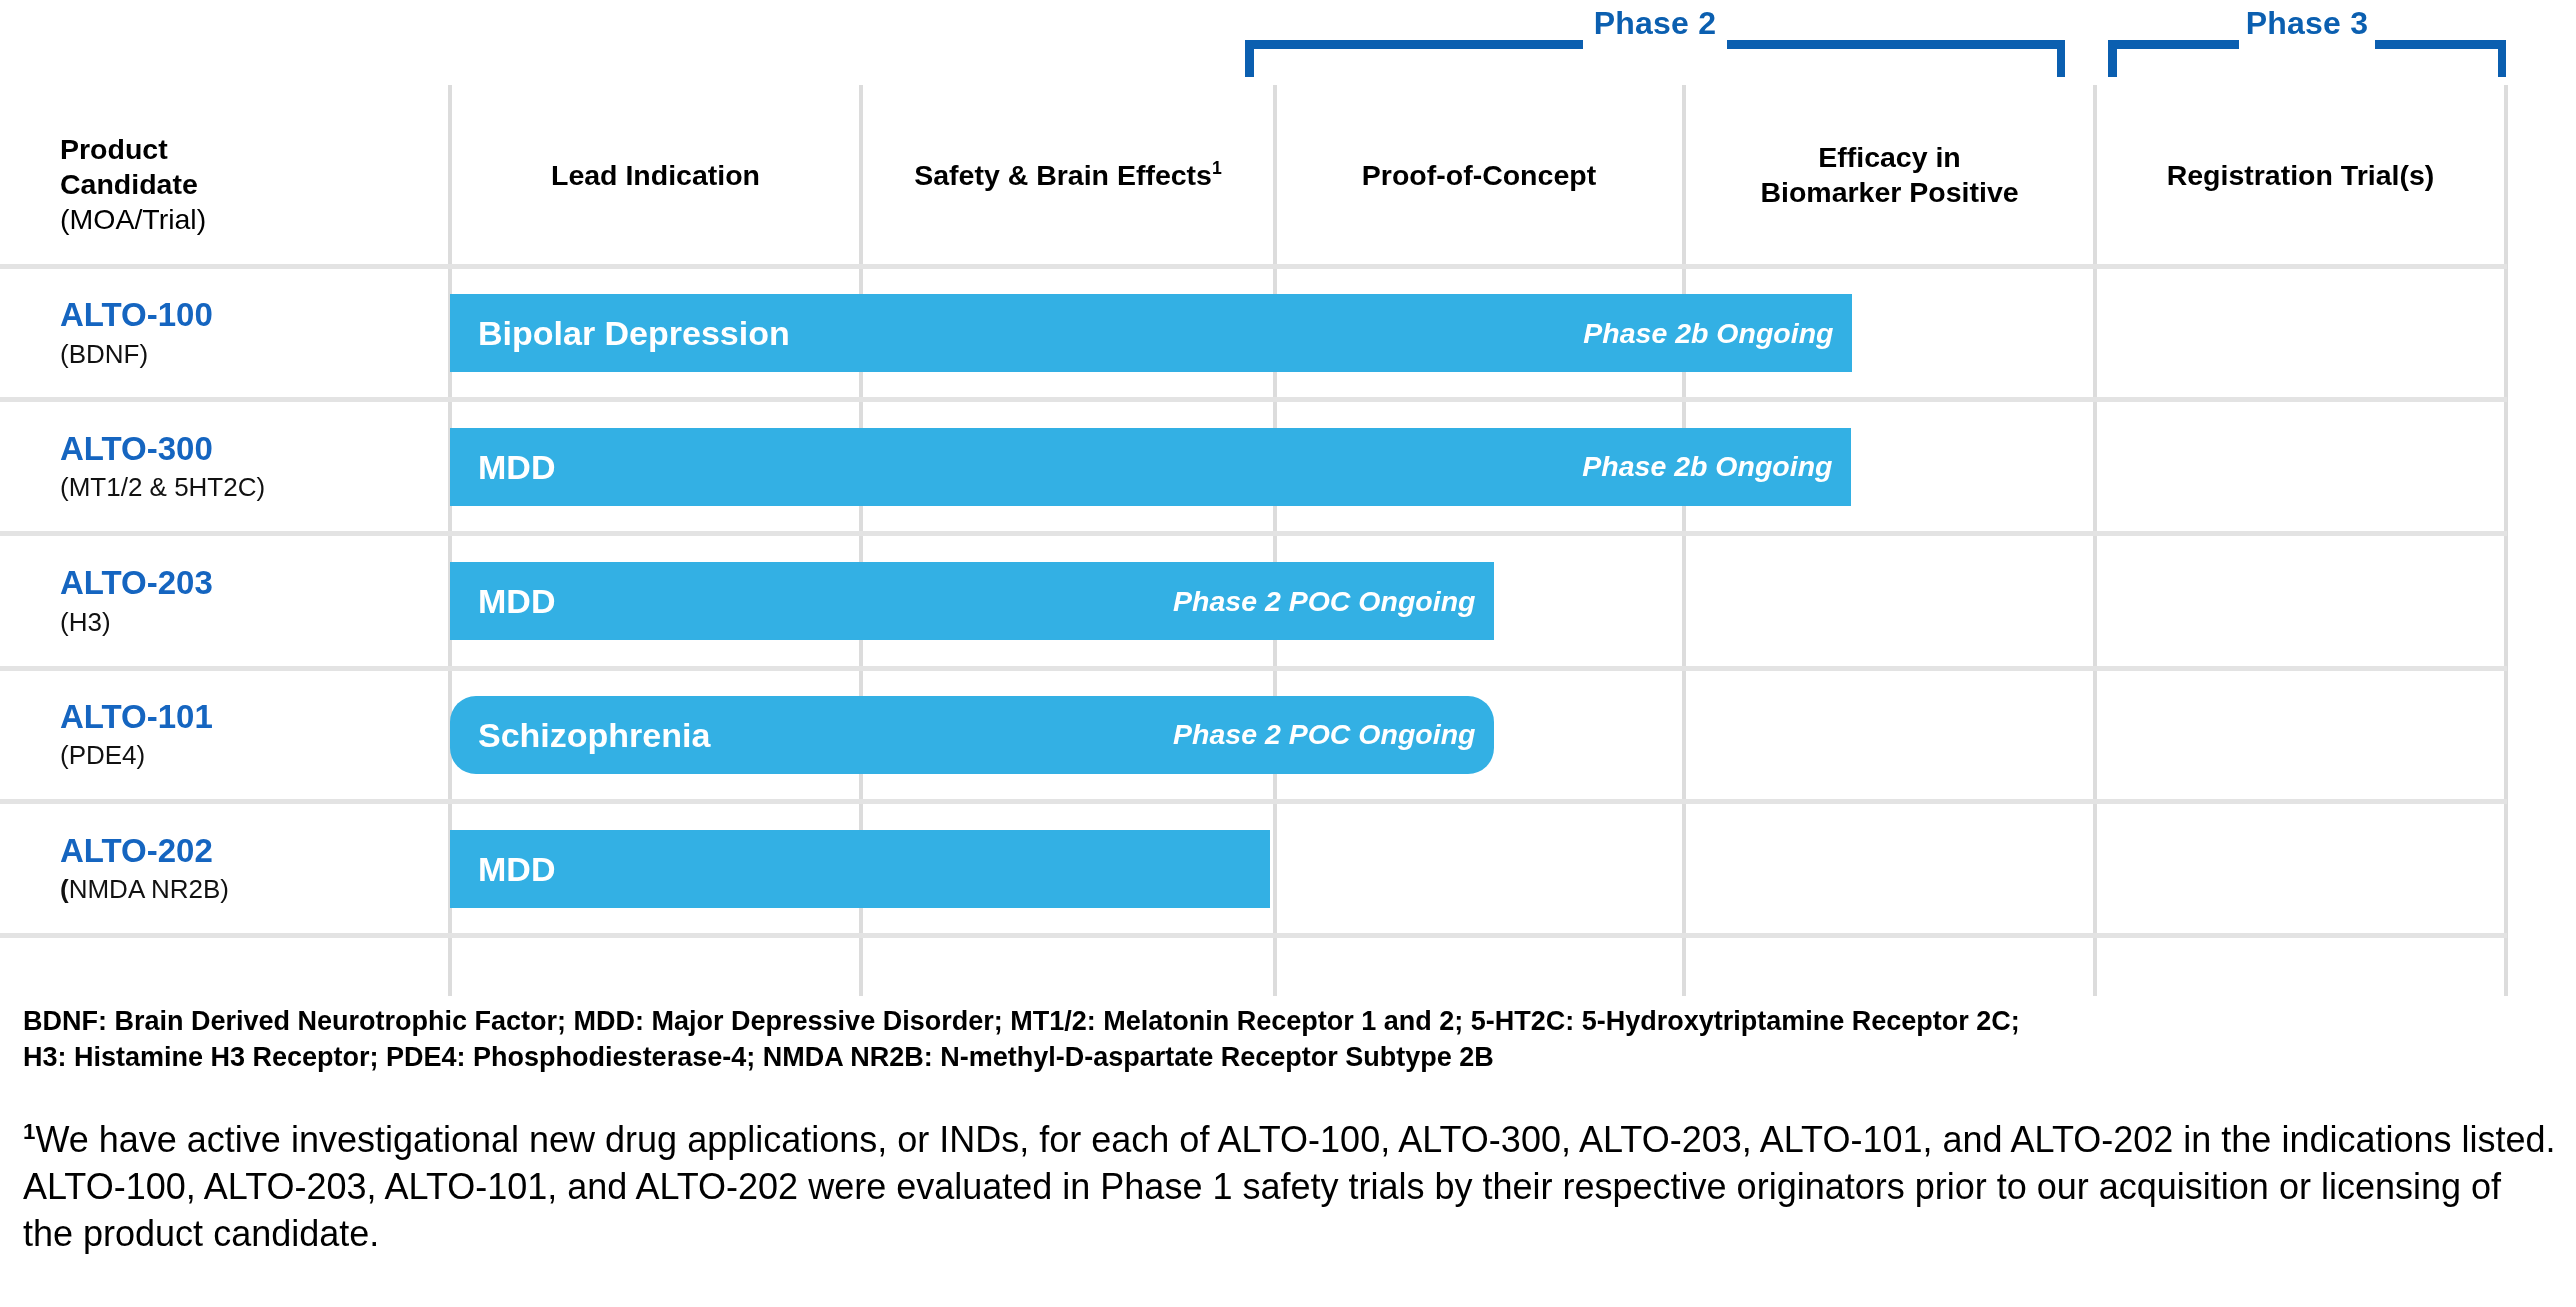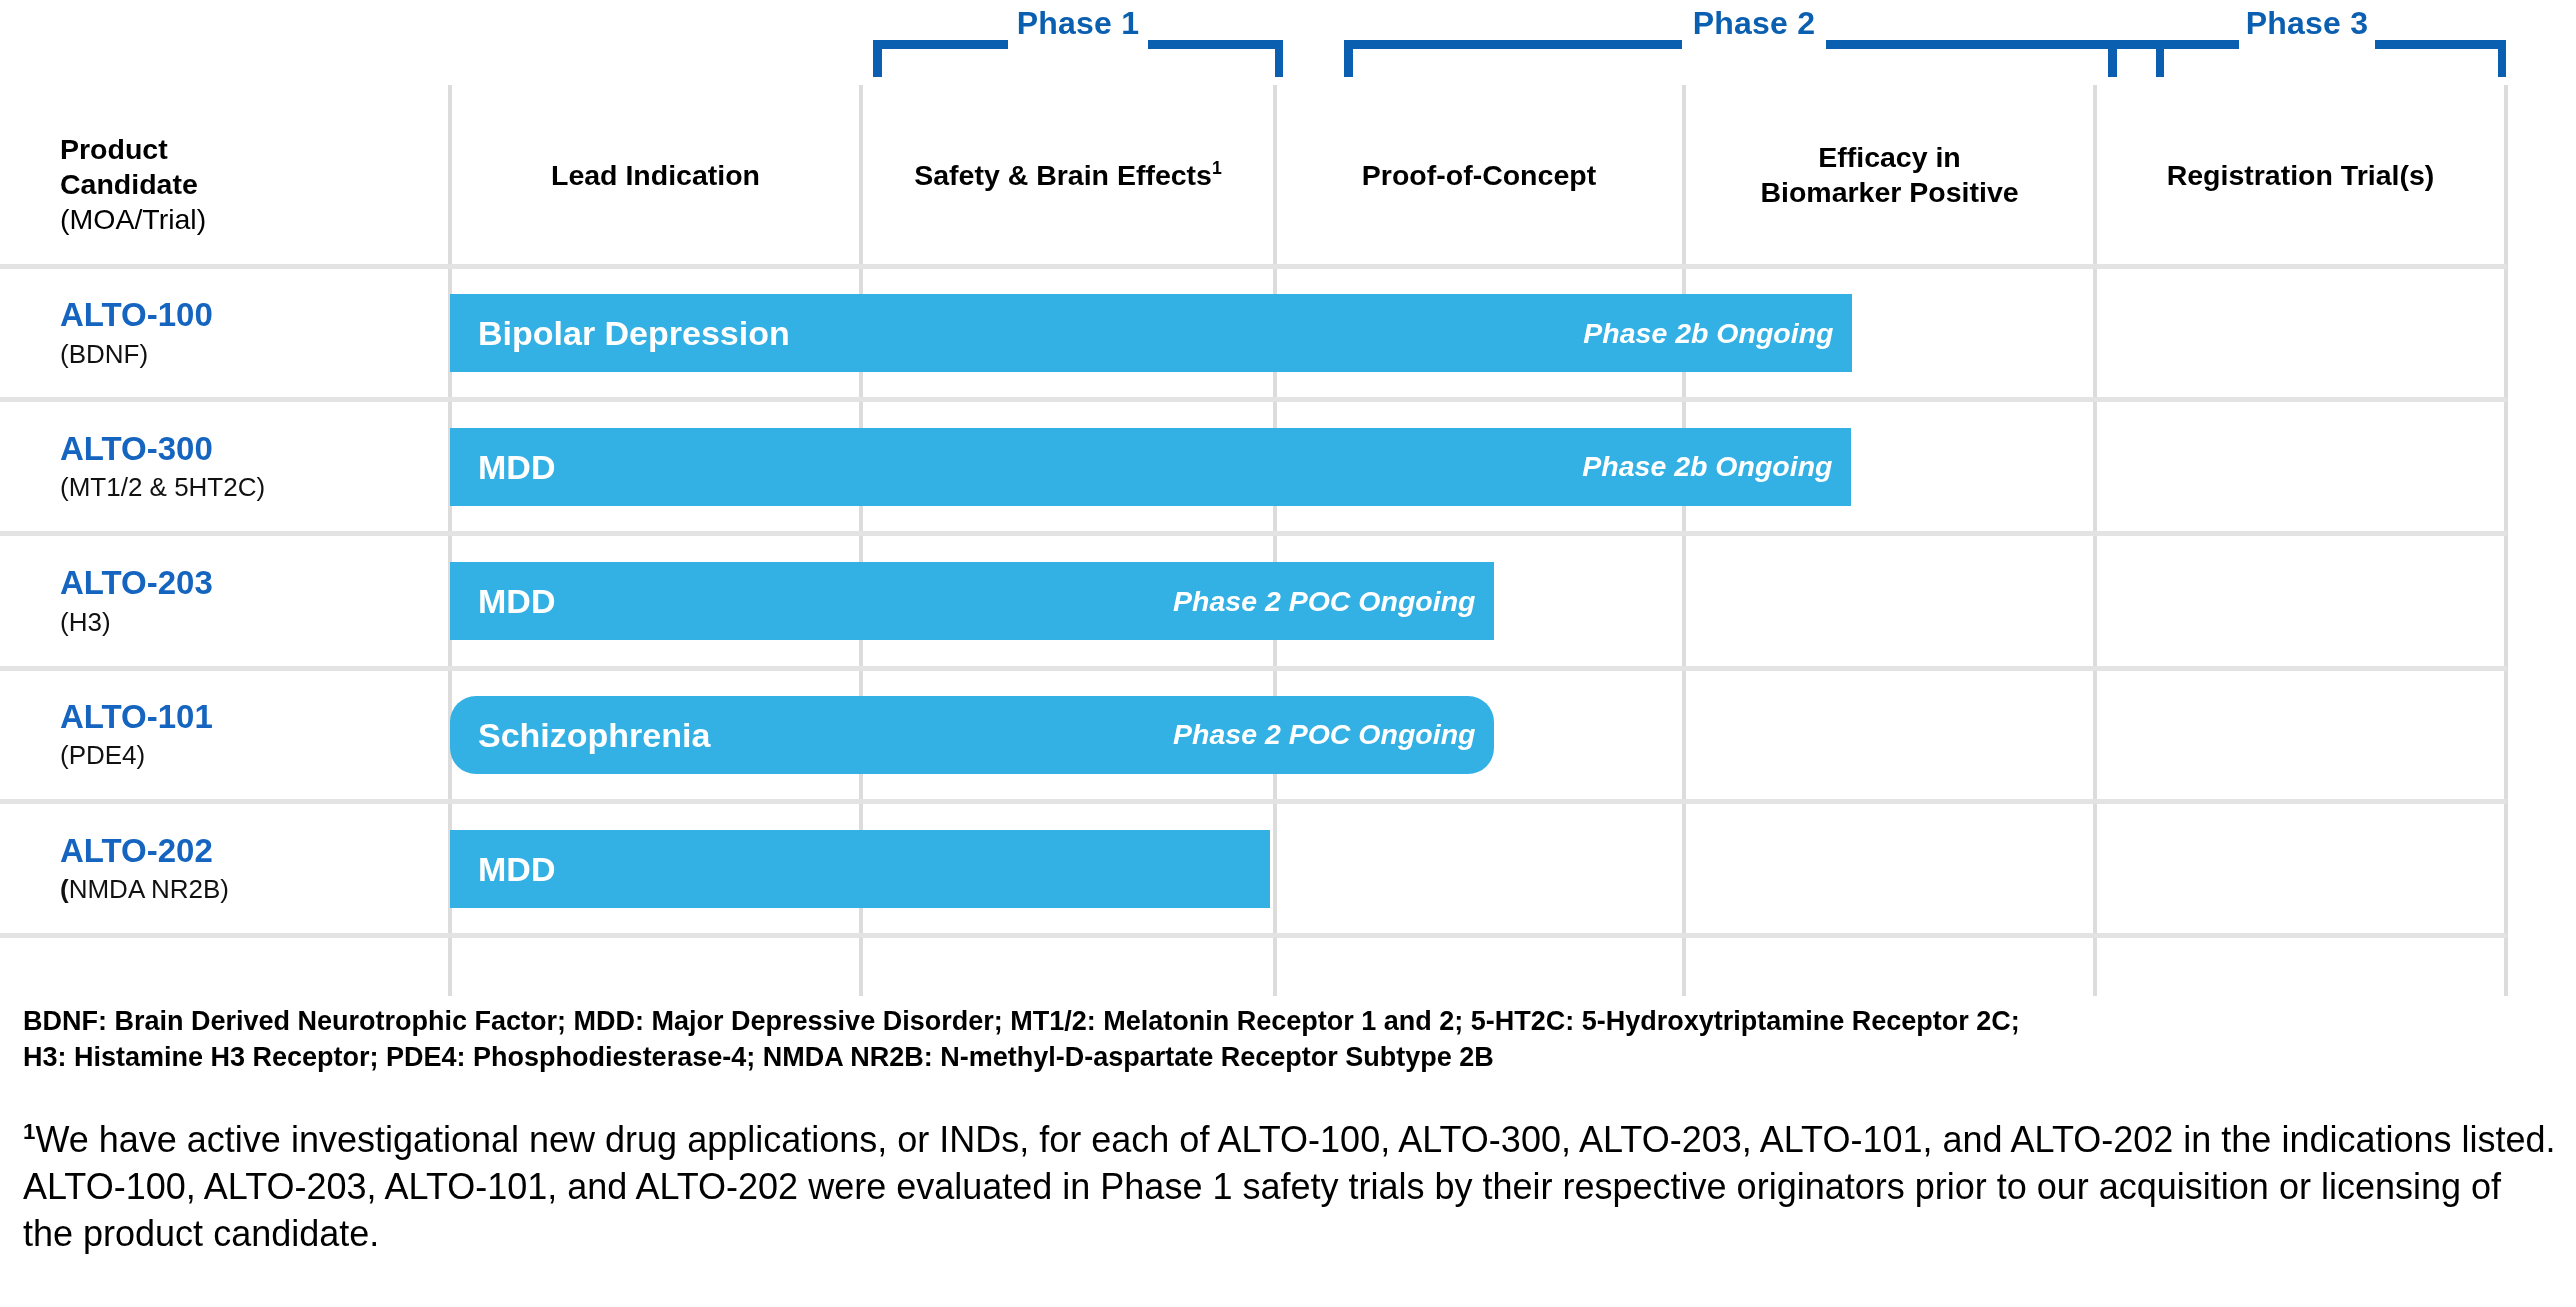--- a/index.html
+++ b/index.html
@@ -80,31 +80,22 @@
     font-size:36px;font-weight:normal;line-height:1.30;color:#000;
   }
 </style>
 </head>
 <body>
 
 <div class="page">
 
   <div class="phase-band">
 
-    <div class="phase-group" style="left:873px;width:410px;">
-      <div class="phase-label">Phase 1</div>
-      <div class="bracket">
-        <div class="tick-l"></div>
-        <div class="bar-l" style="left:0;width:135px;"></div>
-        <div class="bar-r" style="right:0;width:135px;"></div>
-        <div class="tick-r"></div>
-      </div>
-    </div>
-
-    <div class="phase-group" style="left:1344px;width:820px;text-align:right;">
+
+    <div class="phase-group" style="left:1245px;width:820px;text-align:right;">
       <div class="phase-label">Phase 2</div>
       <div class="bracket">
         <div class="tick-l"></div>
         <div class="bar-l" style="left:0;width:338px;"></div>
         <div class="bar-r" style="right:0;width:338px;"></div>
         <div class="tick-r"></div>
       </div>
     </div>
 
     <div class="phase-group" style="left:2108px;width:398px;">

